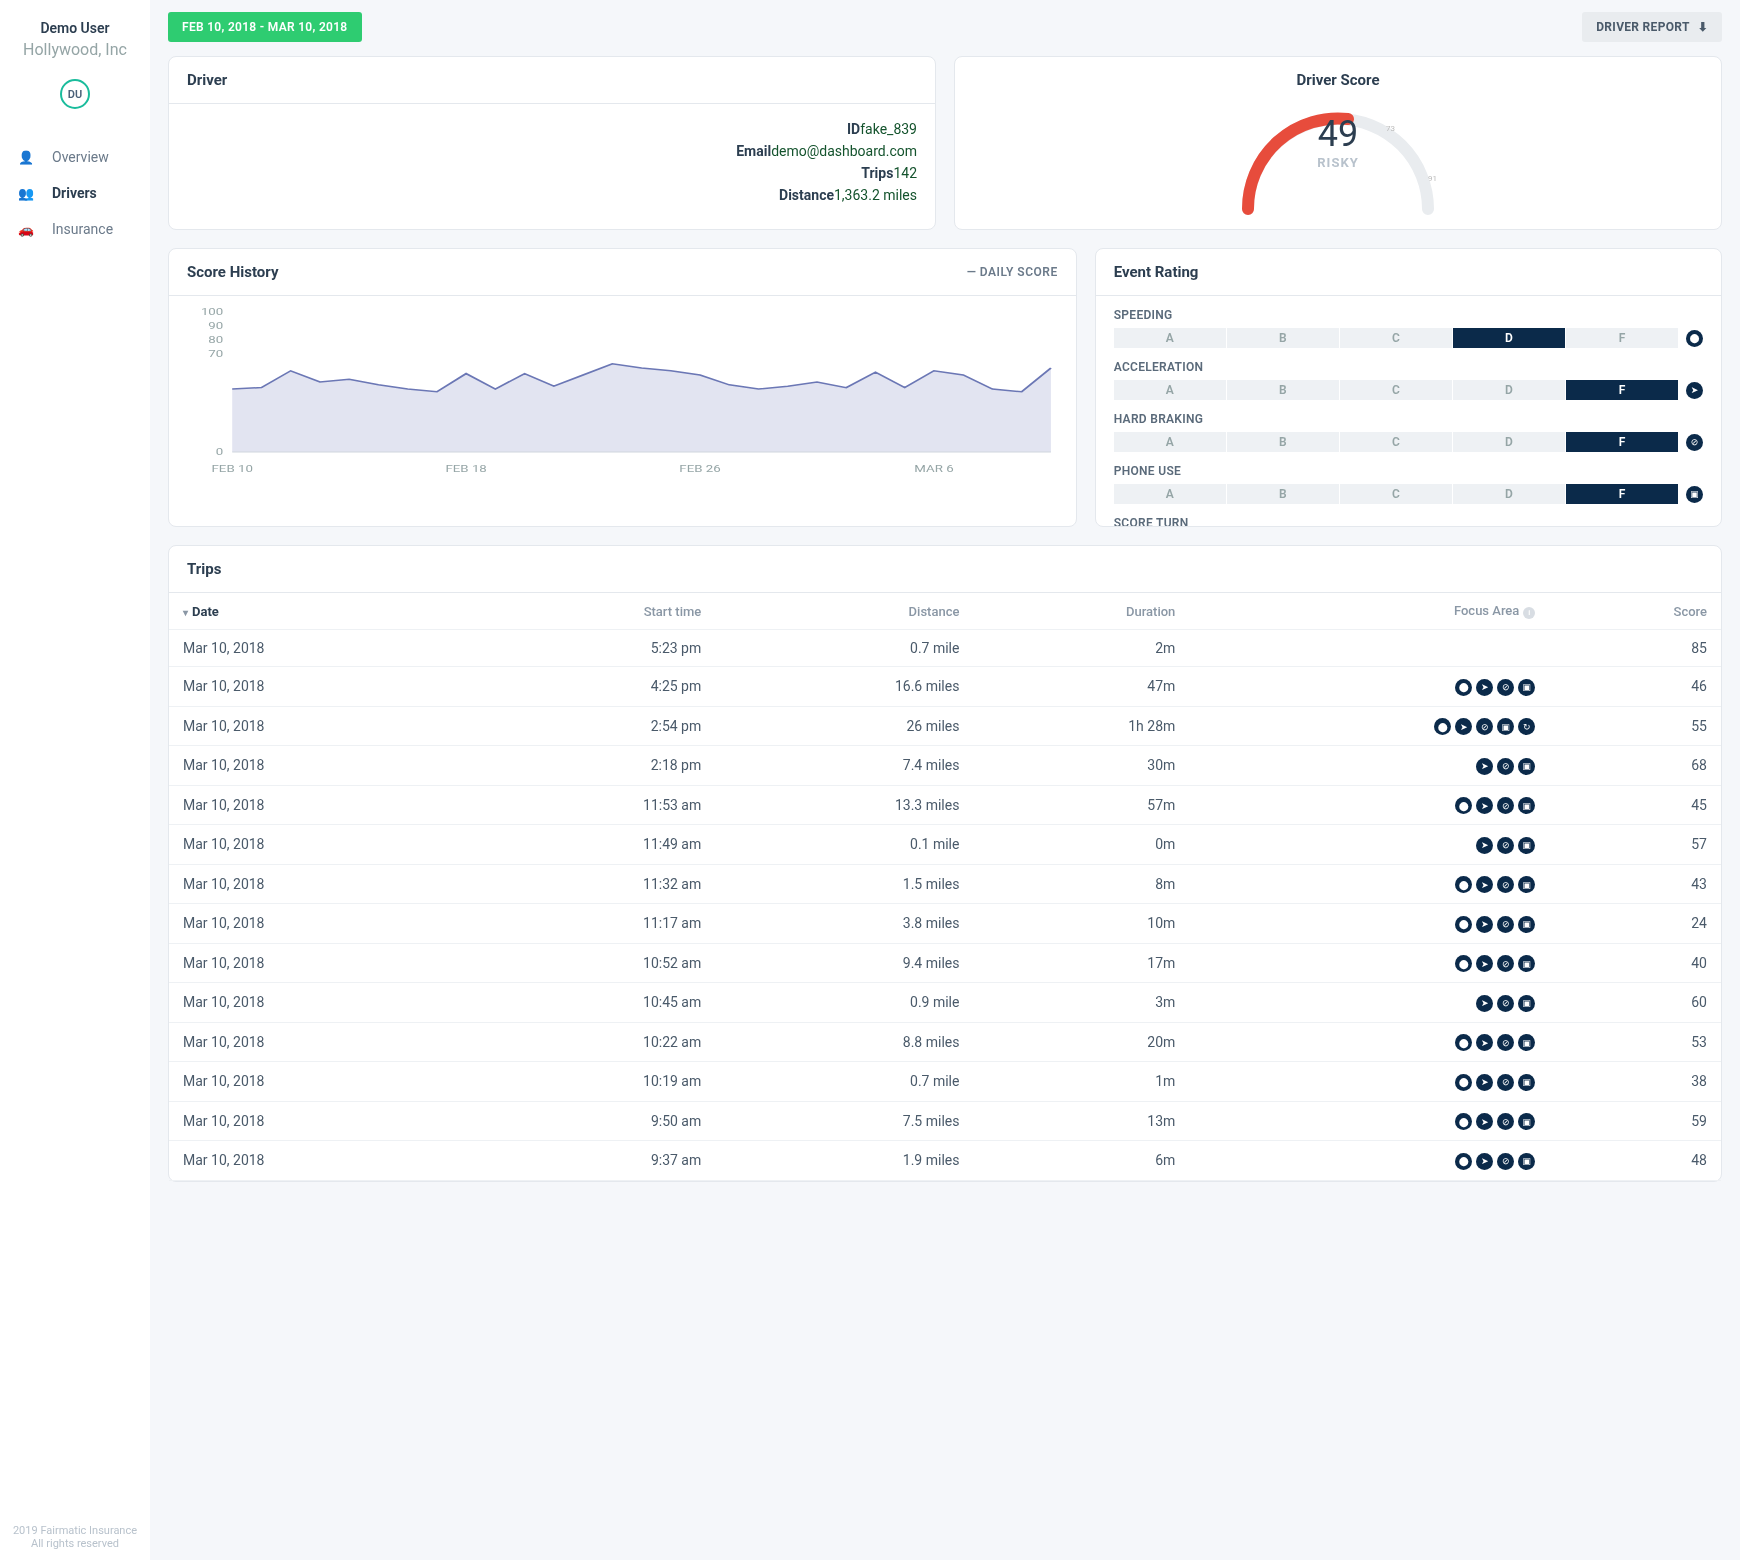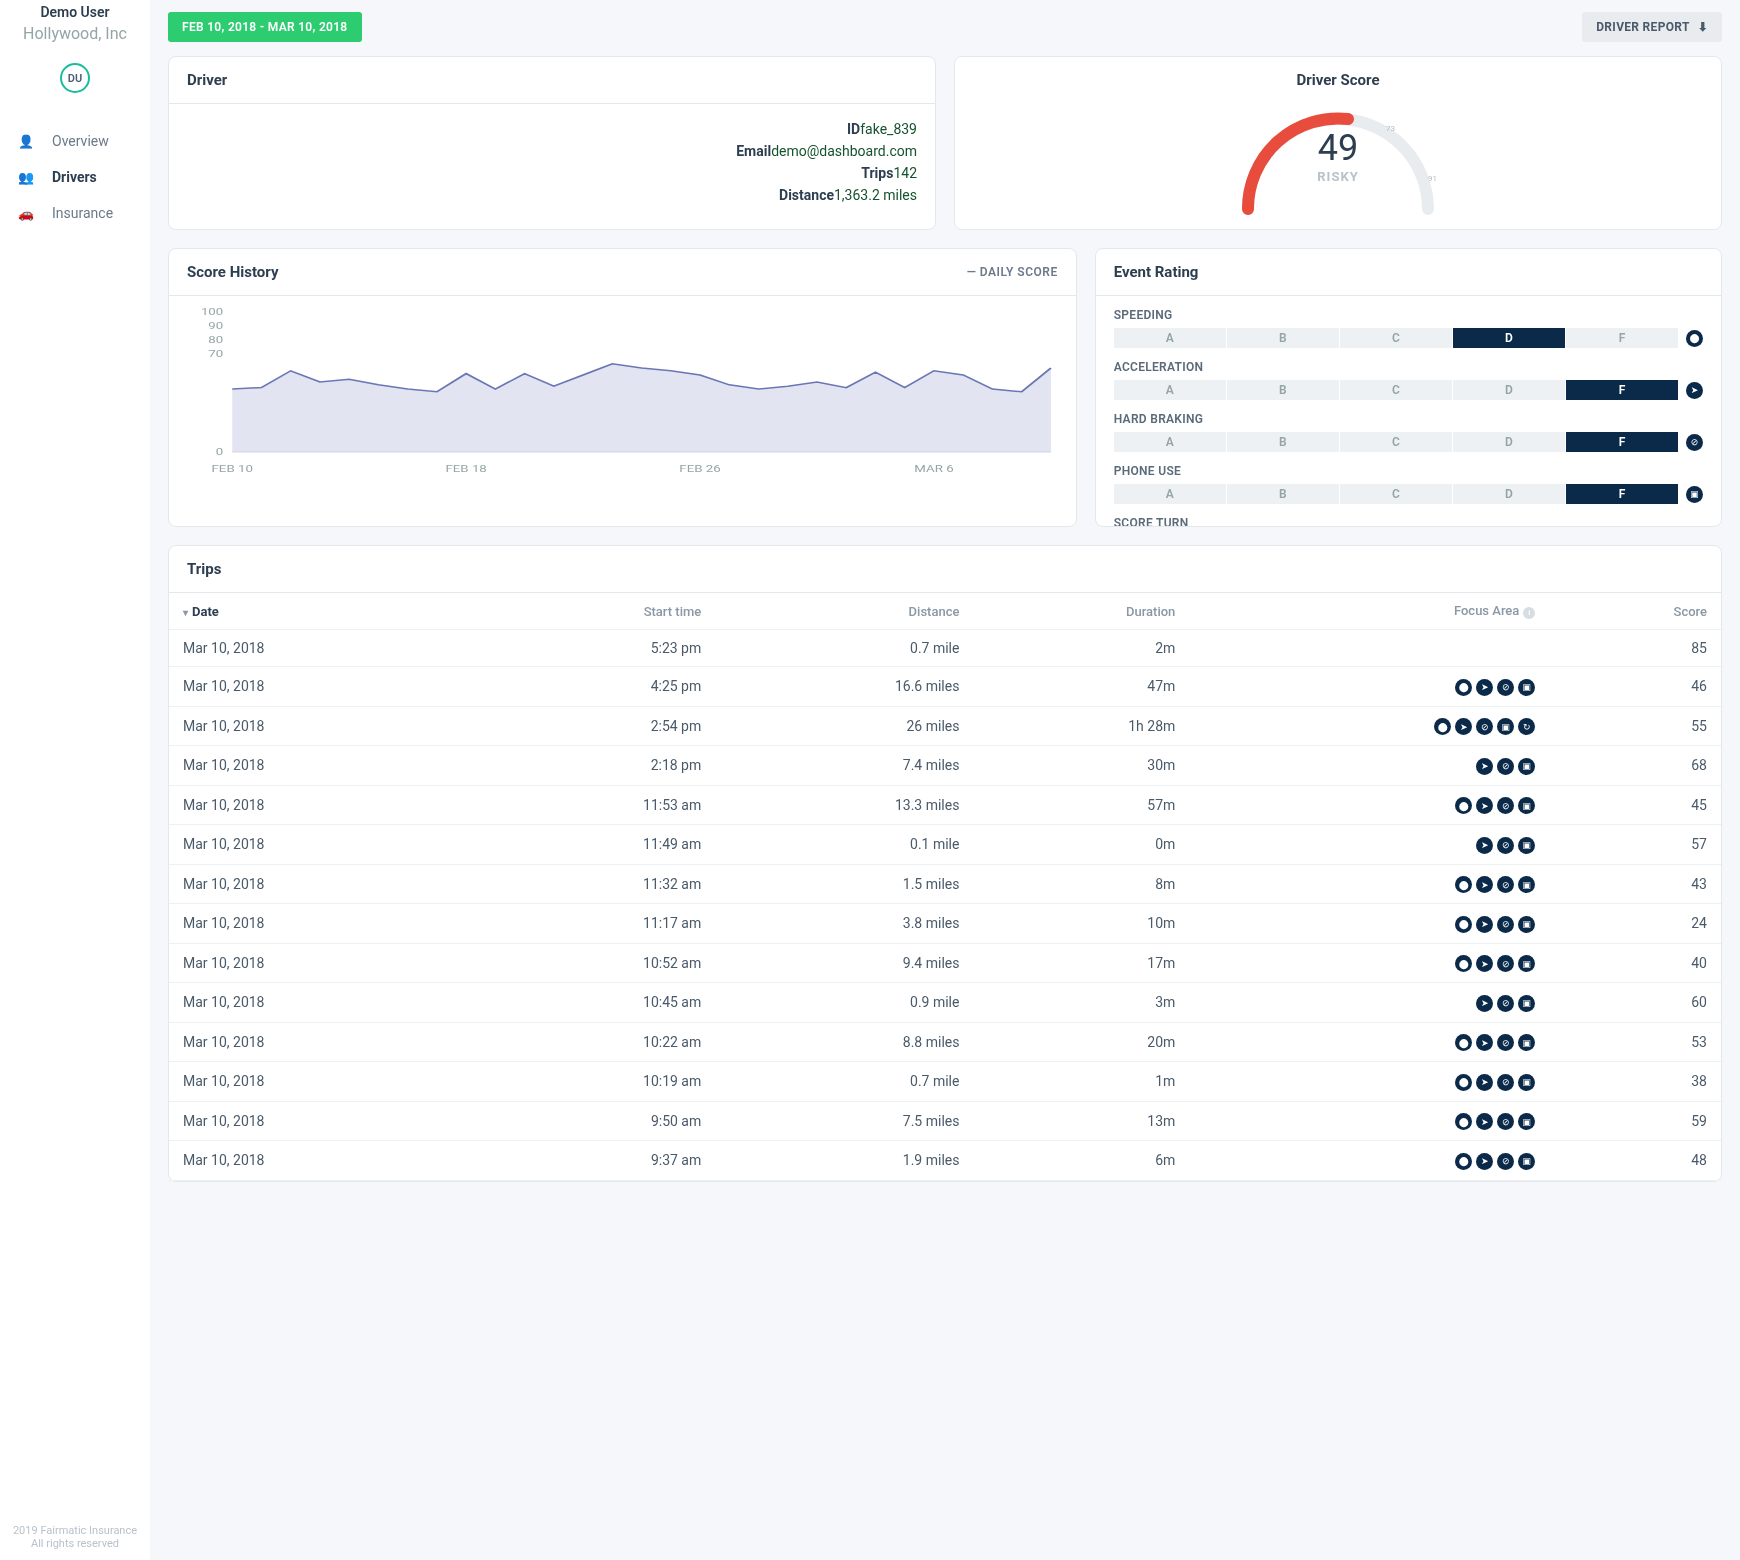--- a/index.html
+++ b/index.html
@@ -1,18 +1,18 @@
 <!DOCTYPE html>
 <html><head>
 <meta charset="utf-8">
 <style>
 * { box-sizing: border-box; margin: 0; padding: 0; }
 body { font-family: -apple-system, BlinkMacSystemFont, "Segoe UI", Roboto, sans-serif; background: #f5f7fa; color: #2c3e50; font-size: 14px; }
 .app { display: flex; min-height: 100vh; }
-.sidebar { width: 150px; background: #fff; padding-top: 4px; display: flex; flex-direction: column; align-items: center; }
+.sidebar { width: 150px; background: #fff; padding-top: 20px; display: flex; flex-direction: column; align-items: center; }
 .sidebar .user-name { font-weight: 600; color: #2c3e50; margin-bottom: 4px; font-size: 14px; }
 .sidebar .company { color: #95a5a6; font-size: 16px; margin-bottom: 20px; }
 .sidebar .avatar { width: 30px; height: 30px; border: 2px solid #1abc9c; border-radius: 50%; display: flex; align-items: center; justify-content: center; font-size: 11px; font-weight: 600; color: #4a6078; margin-bottom: 30px; }
 .nav { width: 100%; }
 .nav-item { display: flex; align-items: center; gap: 18px; padding: 10px 18px; color: #6b7a8a; cursor: pointer; font-size: 14px; }
 .nav-item.active { font-weight: 700; color: #2c3e50; }
 .nav-item .icon { width: 16px; text-align: center; font-size: 13px; color:#aab3bd; }
 .nav-item.active .icon { color:#2c3e50; }
 .footer-note { margin-top: auto; font-size: 11px; color: #b8c2cc; text-align: center; padding: 10px 4px; }
 
@@ -28,21 +28,21 @@
 
 .driver-card { flex: 1; }
 .driver-info .info-row { display: flex; justify-content: flex-end; padding: 3px 0; font-size: 14px; }
 .driver-info .label { font-weight: 700; color: #2c3e50; }
 .driver-info .value { color: #14532d; }
 
 .score-card { flex: 1; text-align: center; }
 .score-title { font-weight: 700; font-size: 15px; color: #2c3e50; padding-top:14px;}
 .gauge-wrap { position: relative; height: 140px; display: flex; align-items:flex-start; justify-content:center; }
 .gauge-wrap svg { width: 260px; height: 140px; }
-.gauge-center { position: absolute; top: 38px; width:100%; text-align:center; }
+.gauge-center { position: absolute; top: 24px; width:100%; text-align:center; }
 .score-num { font-size: 36px; font-weight: 400; color: #2c3e50; }
 .score-label { font-size: 13px; font-weight: 700; color: #b8c2cc; letter-spacing: 1px; }
 .gauge-tick { font-size: 8px; fill:#bbb; }
 
 .history-card { flex: 1.45; }
 .event-card { flex: 1; }
 .daily-score-link { color: #6b7a8a; font-size: 12px; font-weight: 600; letter-spacing:.5px; }
 .chart-wrap { padding: 6px 10px 0 10px; }
 
 .event-body { padding: 12px 18px 4px 18px; height: 230px; overflow:hidden; }

